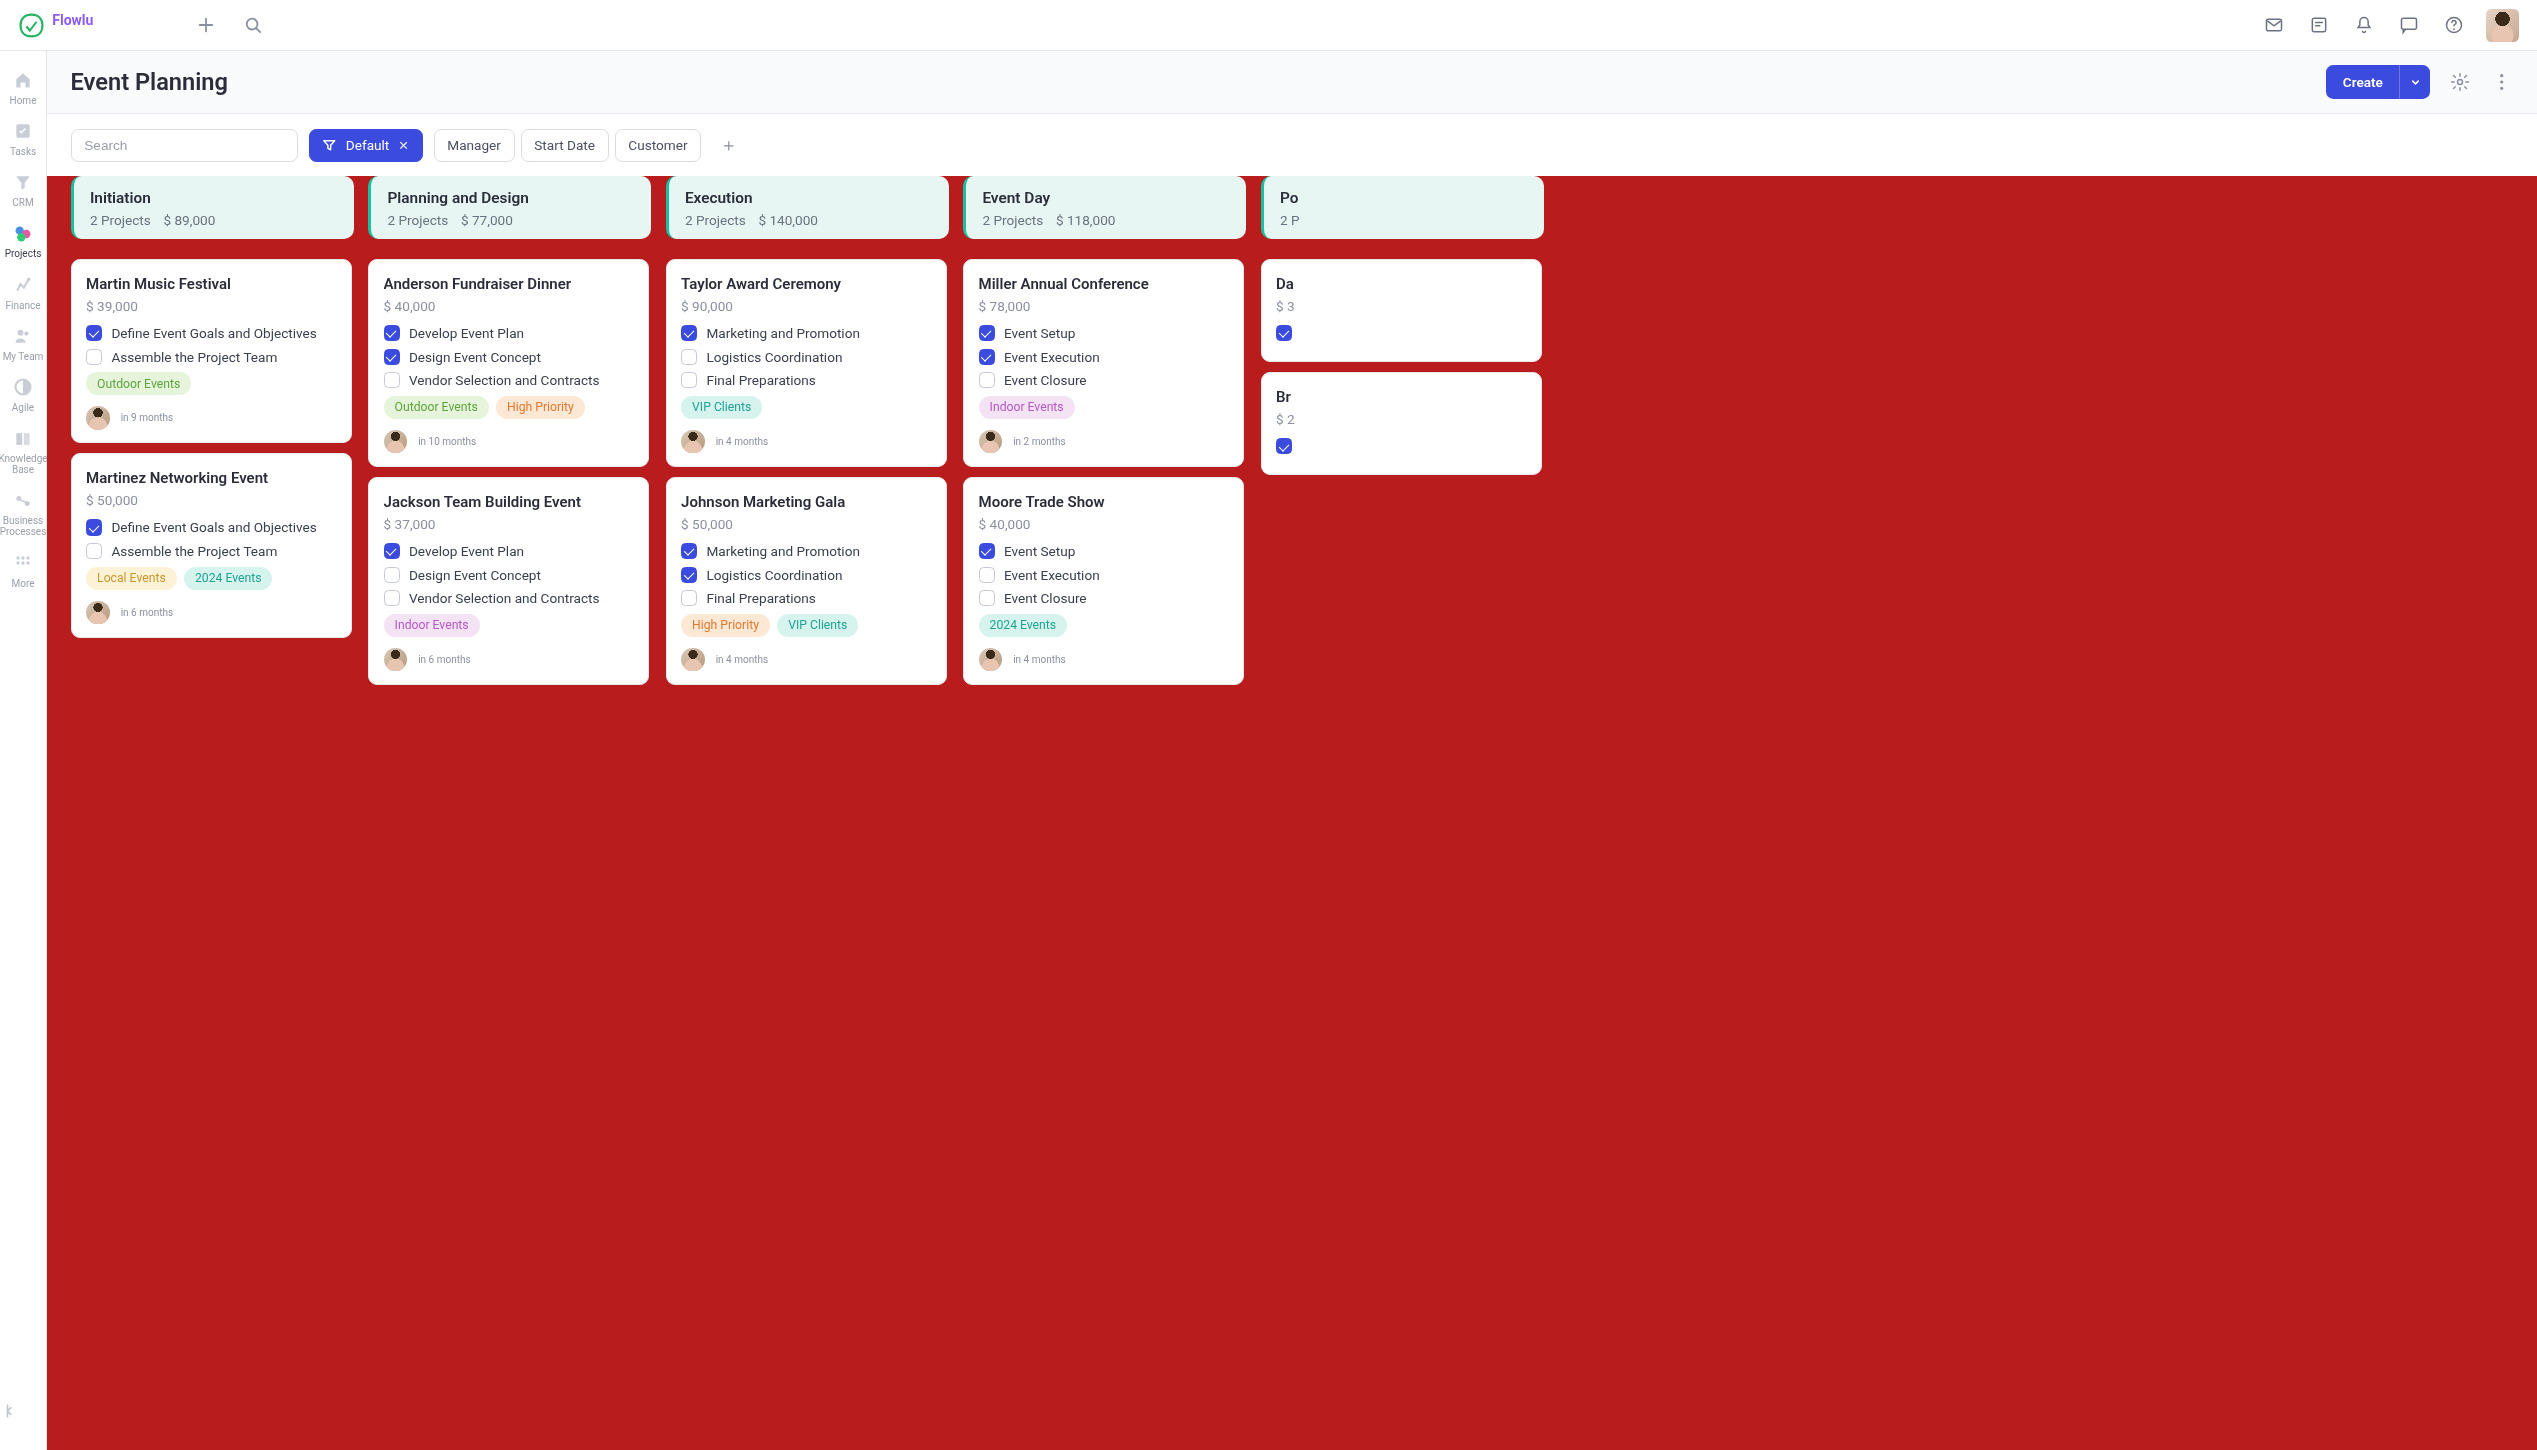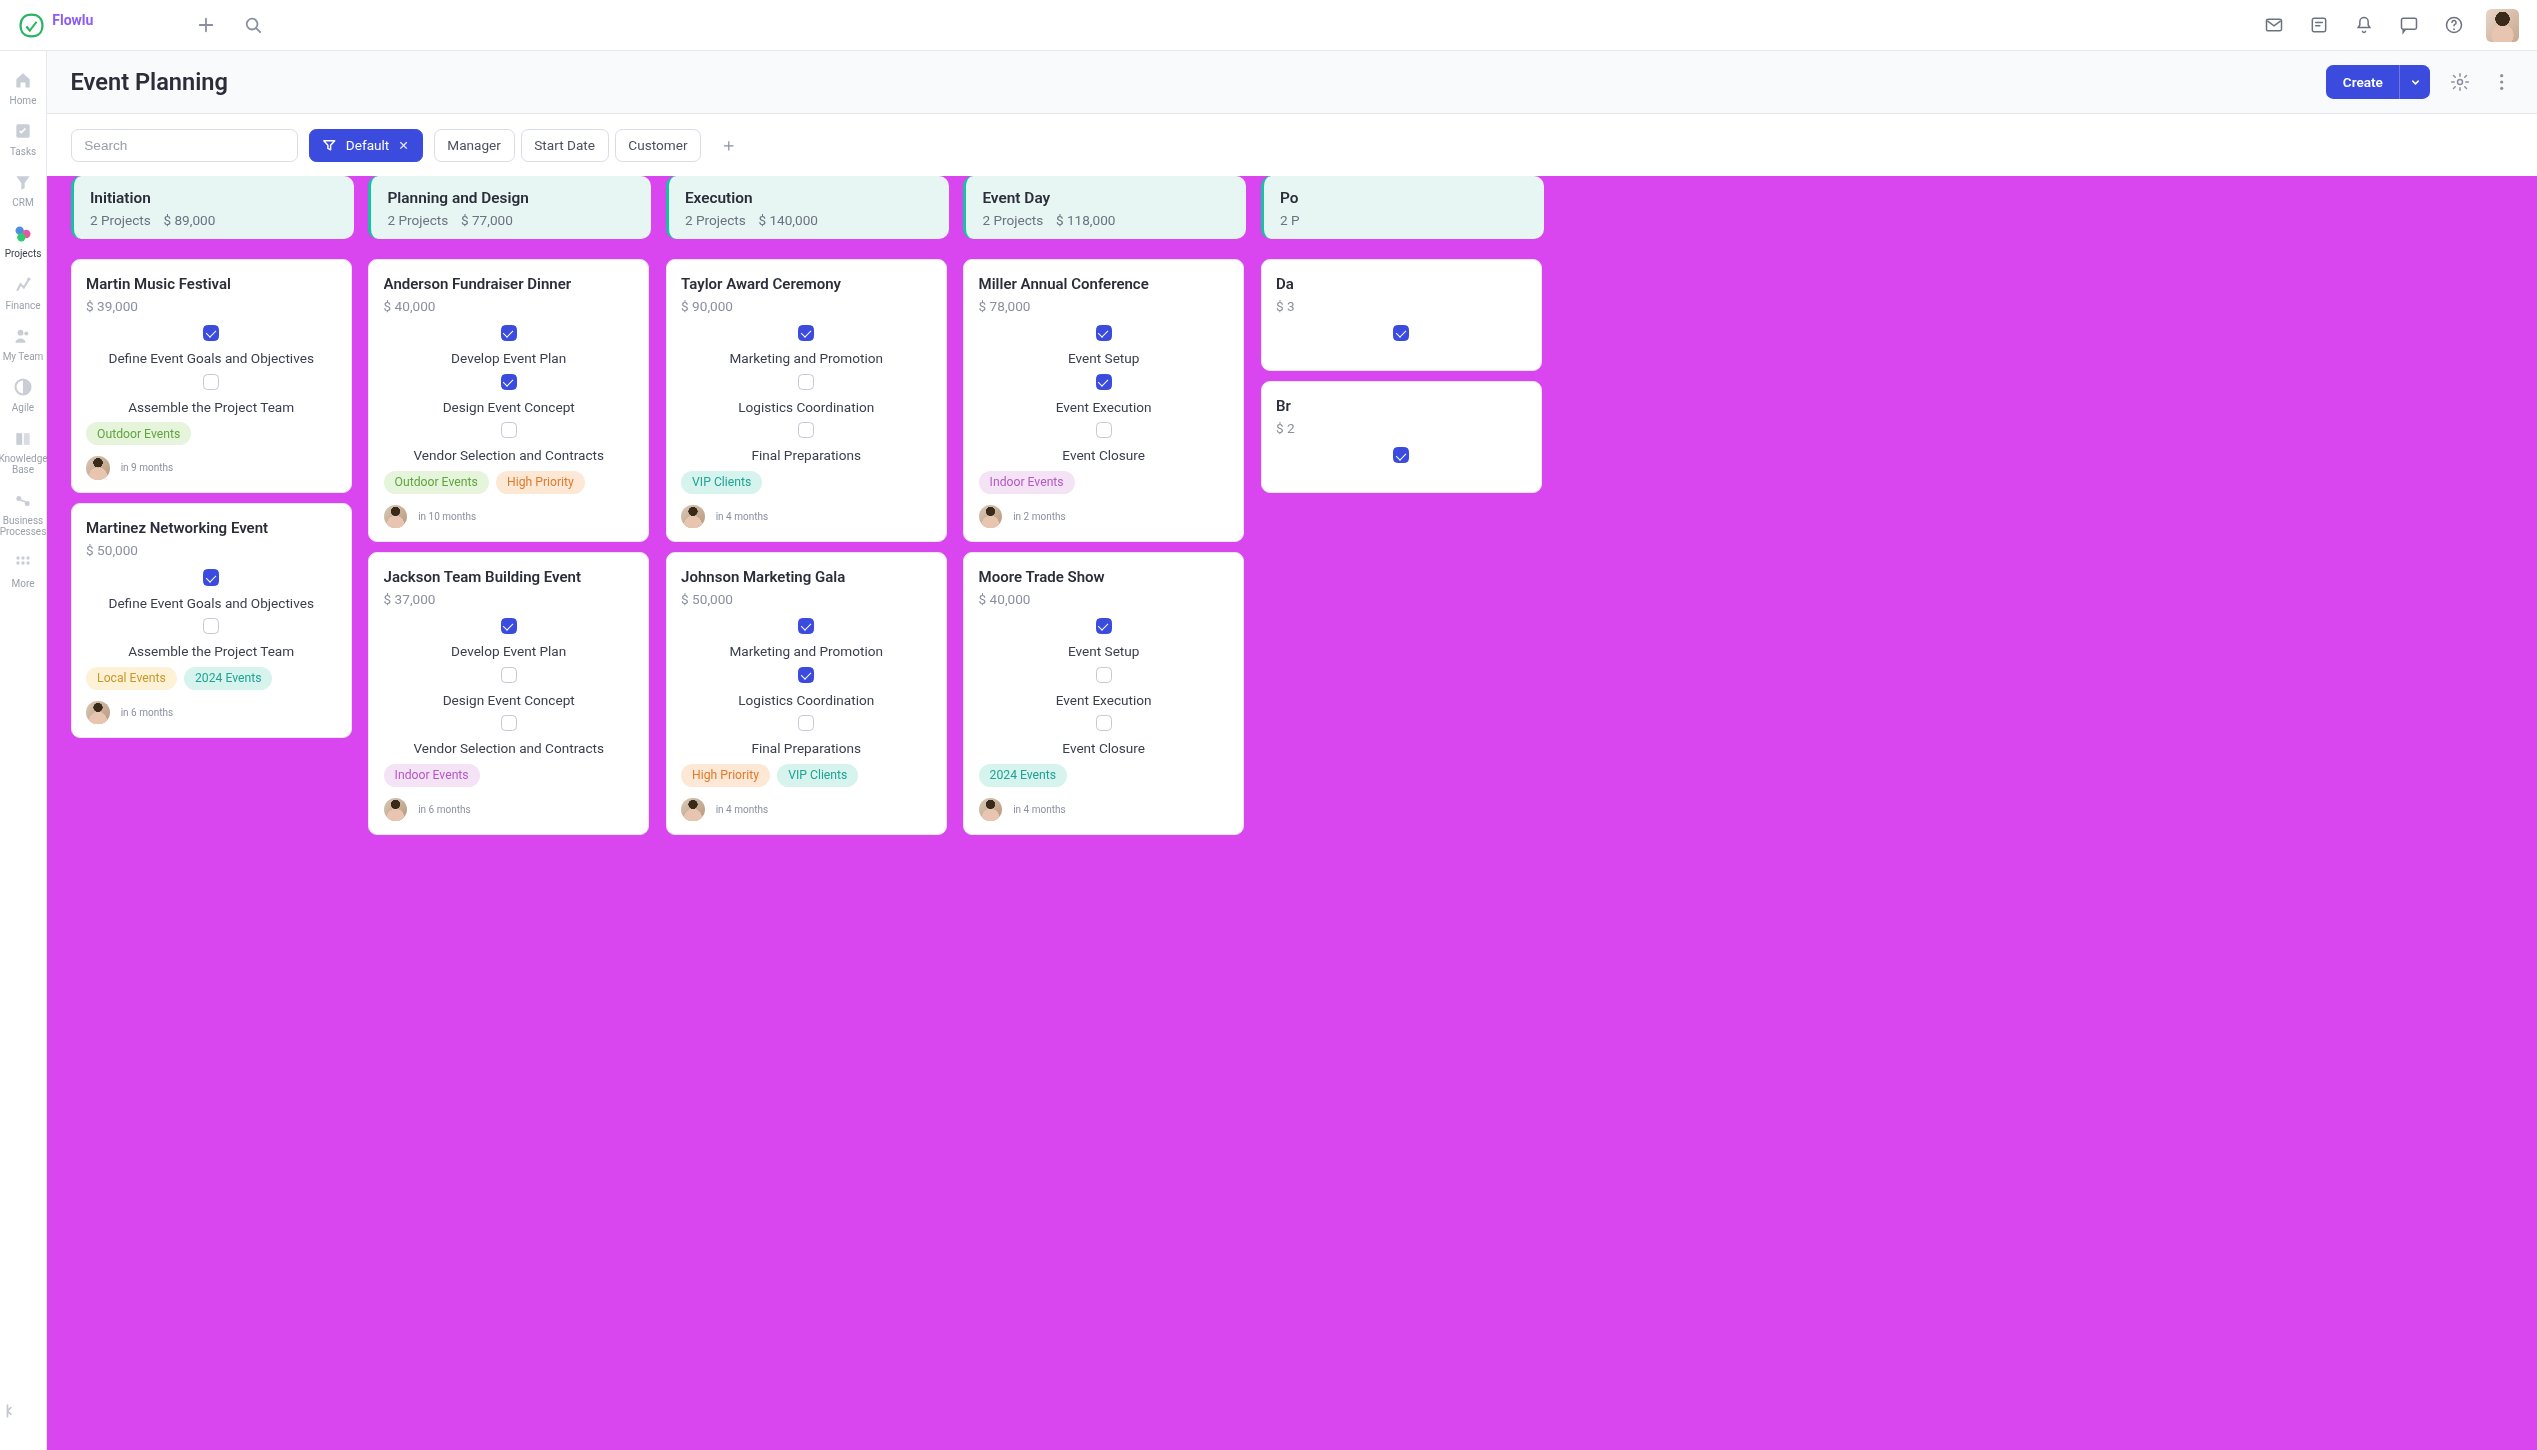--- a/index.html
+++ b/index.html
@@ -18,21 +18,21 @@
   
   .body { flex:1; display:flex; overflow:hidden; }
   .sidebar { width:47px; background:#fff; border-right:0.9px solid #e6e8ee; display:flex; flex-direction:column; padding-top:11px; padding-bottom:18px; }
   .sidebar-item { width:100%; display:flex; flex-direction:column; align-items:center; gap:3.6px; padding:7.3px 0; cursor:pointer; color:#9aa0ab; font-size:10px; text-align:center; line-height:1.1; }
   .sidebar-item.active { color:#3a3f4e; }
   .sidebar-item .sb-icon { width:22px; height:22px; display:flex; align-items:center; justify-content:center; }
   .sidebar-item.active .sb-icon svg { filter:none; }
   .sidebar-spacer { flex:1; }
   .sidebar-bottom-icon { width:22px; height:22px; color:#c2c7d0; margin-bottom:9px; }
   
-  .main { flex:1; display:flex; flex-direction:column; overflow:hidden; background:#d946ef; }
+  .main { flex:1; display:flex; flex-direction:column; overflow:hidden; background:#b91c1c; }
   .page-header { height:63px; display:flex; align-items:center; padding:0 23.6px; border-bottom:0.9px solid #e6e8ee; background:#f9fafb; }
   .page-title { font-size:23.6px; font-weight:600; color:#2b2e3a; }
   .page-header-spacer { flex:1; }
   .create-btn { display:flex; align-items:center; background:#3a4bdd; color:#fff; border-radius:7.3px; height:34px; overflow:hidden; cursor:pointer; }
   .create-btn .lbl { padding:0 16.3px; font-size:13.6px; font-weight:600; }
   .create-btn .caret { width:31px; height:100%; display:flex; align-items:center; justify-content:center; border-left:0.9px solid rgba(255,255,255,0.25); }
   .header-icon { width:23.6px; height:23.6px; color:#8b90a0; margin-left:18px; cursor:pointer; display:flex; align-items:center; justify-content:center; }
   
   .filter-bar { display:flex; align-items:center; gap:11px; padding:14.5px 23.6px; background:#fff; }
   .search-input { width:227px; height:33px; border:0.9px solid #d9dce3; border-radius:7.3px; padding:0 12.7px; font-size:13.6px; color:#4b5161; }
@@ -45,21 +45,21 @@
   .board-wrap { flex:1; overflow-x:auto; overflow-y:hidden; padding:0 0 11px 23.6px; }
   .board { display:flex; gap:14.5px; height:100%; }
   .column { width:283px; flex-shrink:0; display:flex; flex-direction:column; }
   .col-header { background:#e7f6f3; border-left:3.6px solid #16c2a0; border-radius:10px; padding:12.7px 16.3px 11px; margin-bottom:20px; }
   .col-title { font-size:15.4px; font-weight:600; color:#2b2e3a; margin-bottom:5.4px; }
   .col-meta { display:flex; gap:12.7px; font-size:13.6px; color:#6b7280; }
   .cards { display:flex; flex-direction:column; gap:10px; overflow-y:auto; padding-right:1.8px; }
   .card { background:#fff; border:0.9px solid #e6e8ee; border-radius:9px; padding:14.5px 14.5px 12.7px; }
   .card-title { font-size:15px; font-weight:600; color:#2b2e3a; margin-bottom:5.4px; white-space:nowrap; overflow:hidden; text-overflow:ellipsis; }
   .card-amount { font-size:13.6px; color:#8b90a0; margin-bottom:11px; }
-  .task-row { display:flex; align-items:center; gap:9px; font-size:13.6px; color:#3a3f4e; margin-bottom:7.3px;flex-direction:column; }
+  .task-row { display:flex; align-items:center; gap:9px; font-size:13.6px; color:#3a3f4e; margin-bottom:7.3px; }
   .chk { width:16.3px; height:16.3px; border-radius:4.5px; border:1.4px solid #c4c9d4; flex-shrink:0; display:flex; align-items:center; justify-content:center; }
   .chk.checked { background:#3a4bdd; border-color:#3a4bdd; }
   .chk.checked::after { content:""; width:8.2px; height:4.5px; border-left:1.8px solid #fff; border-bottom:1.8px solid #fff; transform:rotate(-45deg) translateY(-0.9px); }
   .tags { display:flex; flex-wrap:wrap; gap:7.3px; margin-top:7.3px; margin-bottom:11px; }
   .tag { font-size:12.2px; padding:4.5px 11px; border-radius:905px; }
   .card-footer { display:flex; align-items:center; gap:11px; margin-top:3.6px; }
   .mini-avatar { width:23.6px; height:23.6px; border-radius:50%; background:linear-gradient(135deg,#d8c8b8,#b89878); position:relative; overflow:hidden; flex-shrink:0; }
   .mini-avatar::after { content:""; position:absolute; inset:0; background:radial-gradient(circle at 50% 28%, #3a2a1a 0 22%, transparent 23%), radial-gradient(circle at 50% 85%, #e8c5b0 0 38%, transparent 39%); }
   .due { font-size:10px; color:#8b90a0; }
   

